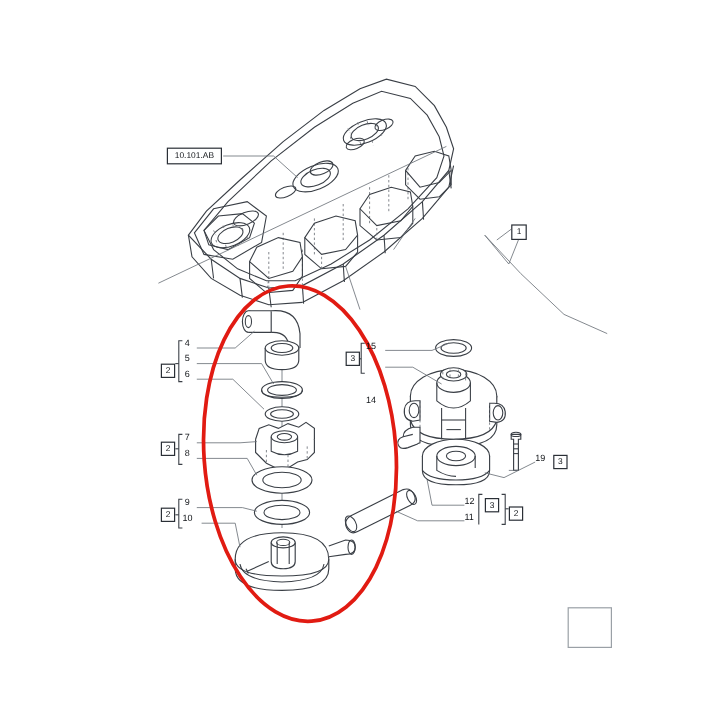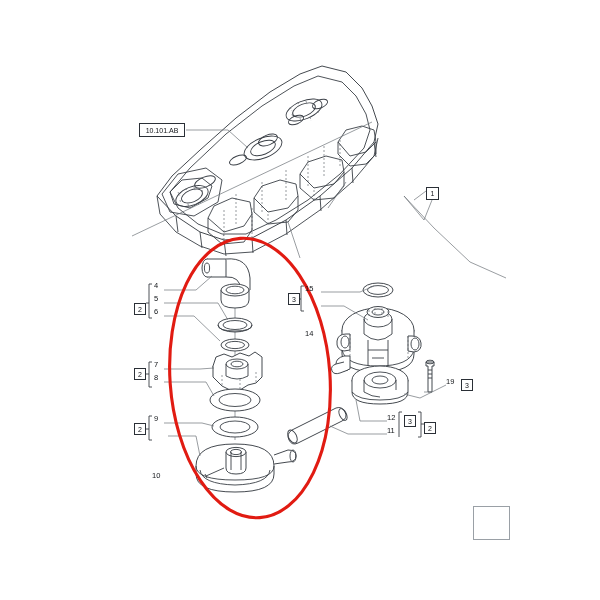--- a/index.html
+++ b/index.html
@@ -338,21 +338,21 @@
   <div class="plainlbl" style="left:154px;top:282px;">4</div>
   <div class="plainlbl" style="left:154px;top:295px;">5</div>
   <div class="plainlbl" style="left:154px;top:308px;">6</div>
 
   <div class="boxlbl" style="left:134px;top:368px;width:12px;height:12px;line-height:11px;">2</div>
   <div class="plainlbl" style="left:154px;top:361px;">7</div>
   <div class="plainlbl" style="left:154px;top:374px;">8</div>
 
   <div class="boxlbl" style="left:134px;top:423px;width:12px;height:12px;line-height:11px;">2</div>
   <div class="plainlbl" style="left:154px;top:415px;">9</div>
-  <div class="plainlbl" style="left:152px;top:428px;margin-top:44px;">10</div>
+  <div class="plainlbl" style="left:152px;top:428px;">10</div>
 
   <div class="boxlbl" style="left:288px;top:293px;width:12px;height:12px;line-height:11px;">3</div>
   <div class="plainlbl" style="left:305px;top:285px;text-align:center;">15</div>
   <div class="plainlbl" style="left:305px;top:299px;margin-top:31px;">14</div>
 
   <div class="plainlbl" style="left:446px;top:378px;">19</div>
   <div class="boxlbl" style="left:461px;top:379px;width:12px;height:12px;line-height:11px;">3</div>
 
   <div class="plainlbl" style="left:387px;top:414px;">12</div>
   <div class="boxlbl" style="left:404px;top:415px;width:12px;height:12px;line-height:11px;">3</div>

